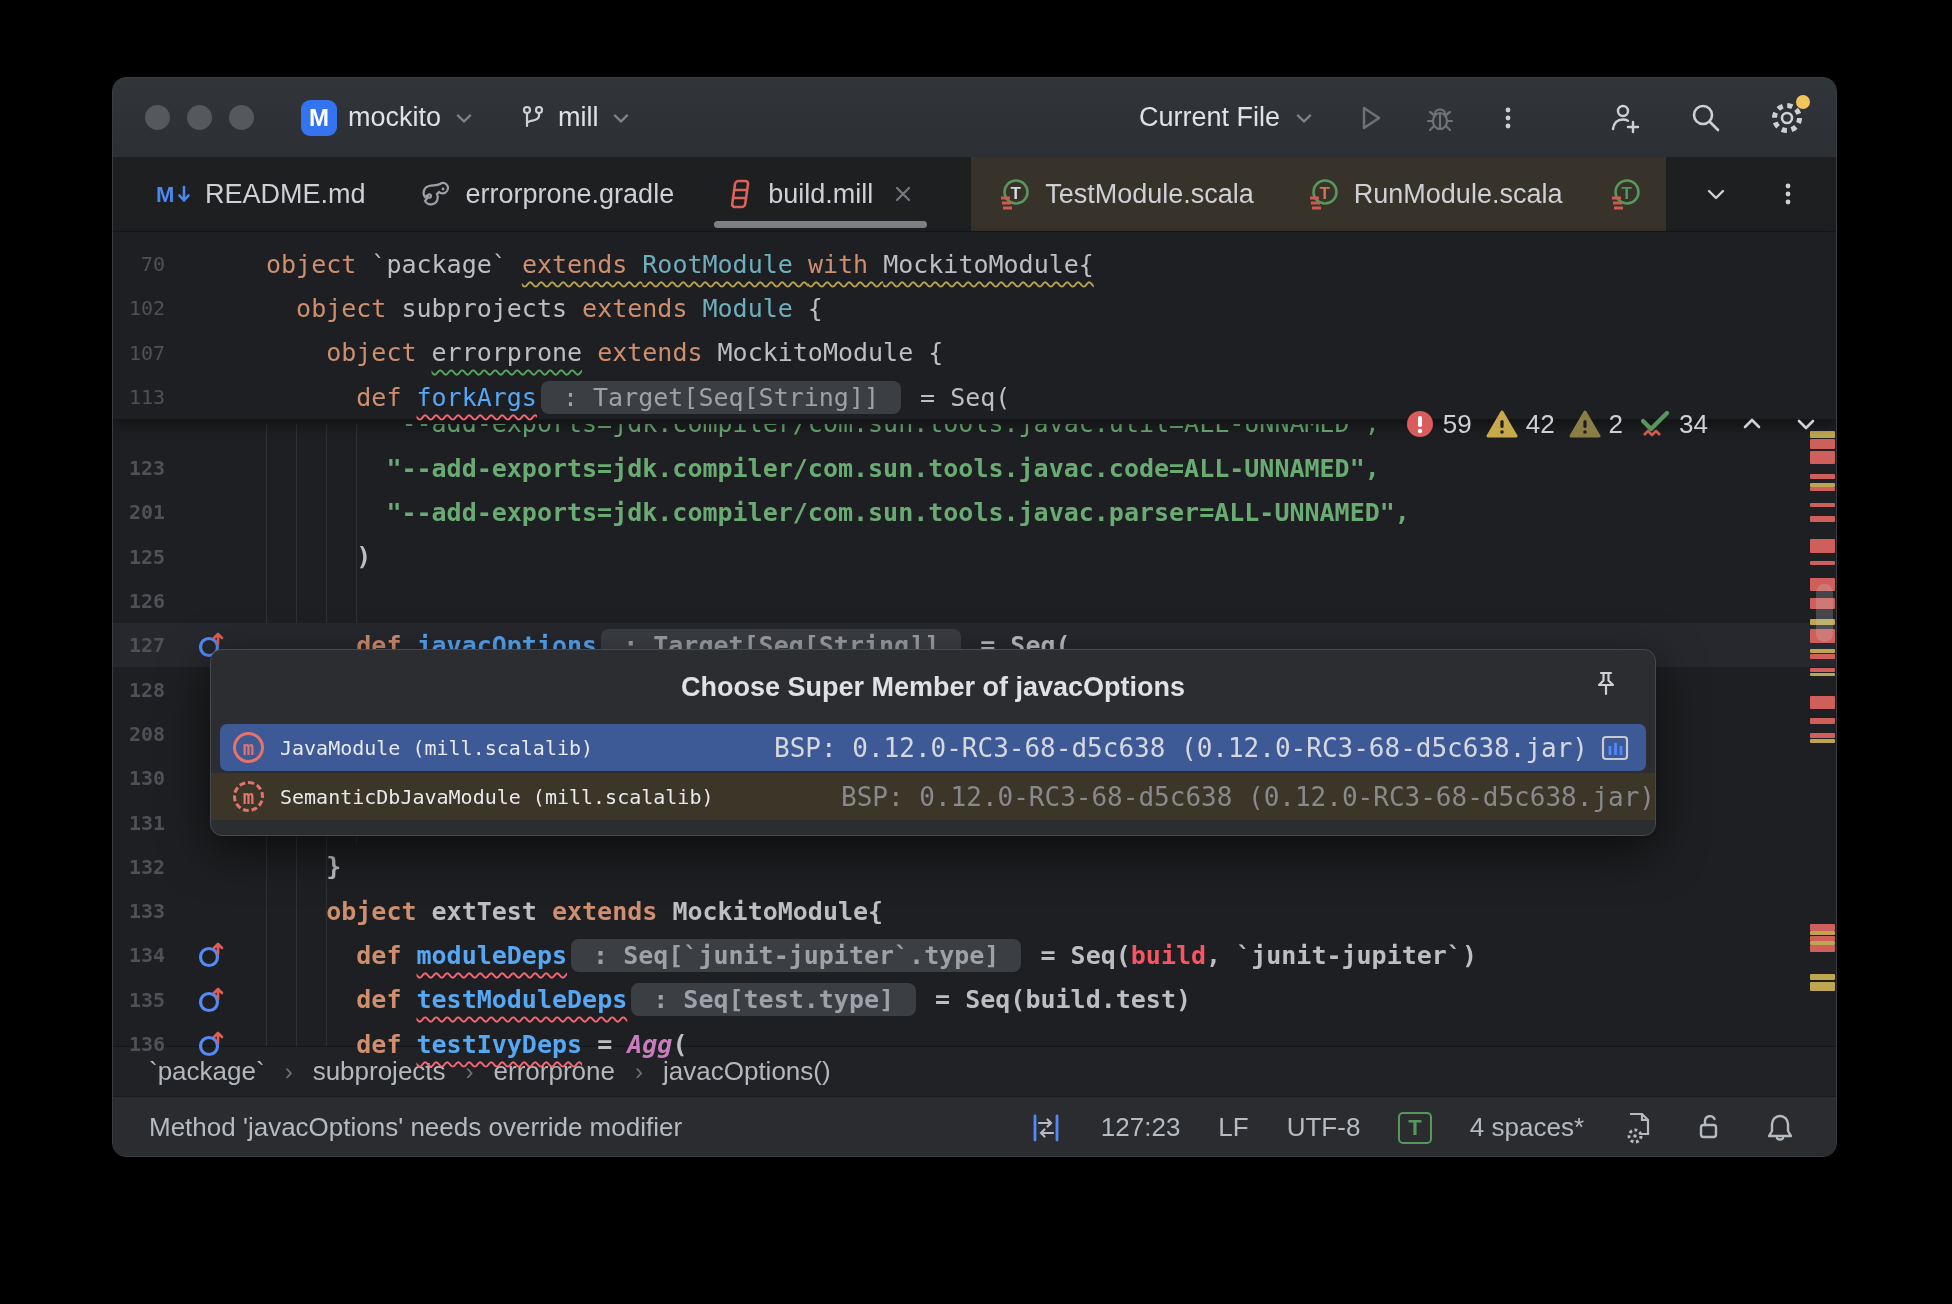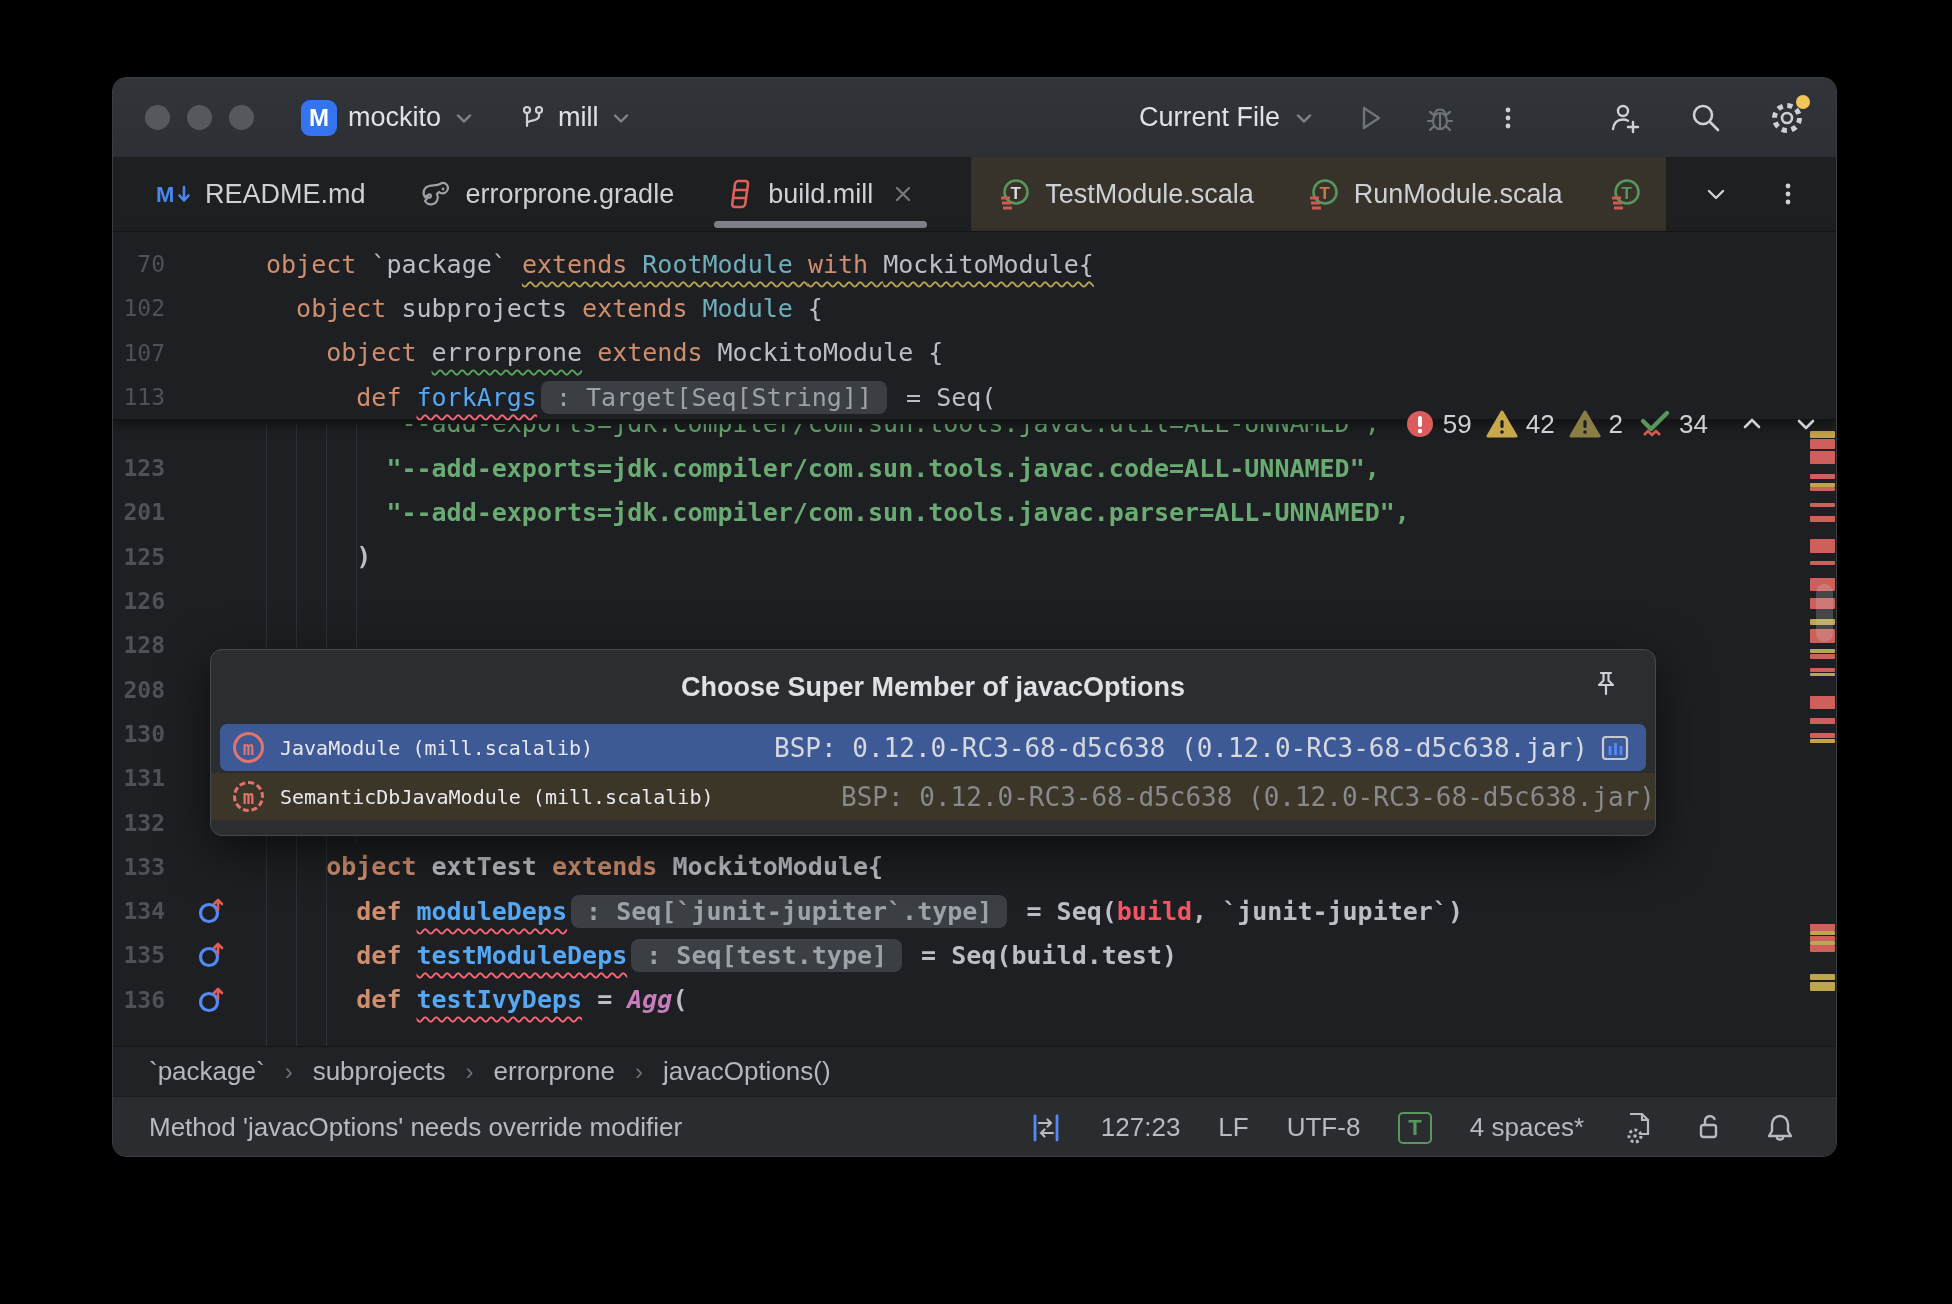--- a/index.html
+++ b/index.html
@@ -40,28 +40,28 @@
   .tab.hl { background:#37332a; }
   .tab.partial { width:78px; overflow:hidden; padding:0 0 0 20px; }
   .tabbar-right { display:flex; align-items:center; gap:44px; margin-left:auto; padding-right:34px; }
 
   
   .editor { position:absolute; left:0; top:154px; width:100%; height:814px; background:#1e1f22; }
   .guides { position:absolute; top:192px; width:1px; background:#2e3135; height:642px; z-index:0; }
   .crow { display:flex; align-items:center; height:44.3px; position:relative; z-index:1; }
   .crow.cur { background:#26282e; }
   .lnum { flex:0 0 52px; text-align:right; font-family:"DejaVu Sans Mono", monospace;
-          font-size:23px; color:#4e5157; }
+          font-size:20px; color:#4e5157; }
   .gslot { flex:0 0 101px; display:flex; align-items:center; }
   .gslot svg { margin-left:30px; }
   .ltext { font-family:"DejaVu Sans Mono", monospace; font-size:25px; white-space:pre; }
   .c-k { color:#cf8e6d; } .c-p { color:#bcbec4; } .c-t { color:#6fafbd; }
   .c-f { color:#56a8f5; } .c-s { color:#6aab73; } .c-e { color:#f75464; }
   .c-m { color:#c77dbb; font-style:italic; }
-  .c-h { background:#3b3e43; color:#9da1a8; border-radius:8px; padding:2px 15px; margin:0 4px; }
+  .c-h { background:#3b3e43; color:#9da1a8; border-radius:8px; padding:2px 22px; margin:0 4px; }
   .u-y { text-decoration:underline wavy #b8a24f 2px; text-underline-offset:8px; }
   .u-g { text-decoration:underline wavy #56a85a 2px; text-underline-offset:8px; }
   .u-r { text-decoration:underline wavy #fa6675 2px; text-underline-offset:8px; }
   .sticky { position:absolute; left:0; top:0; width:100%; padding-top:10px; background:#1e1f22;
             z-index:4; border-bottom:1px solid #131416; box-shadow:0 5px 12px rgba(0,0,0,.45); }
   .partial-clip { position:absolute; left:0; top:192px; width:100%; height:21px; overflow:hidden; z-index:1; }
   .partial-clip .crow { margin-top:-23px; }
   .codebody { position:absolute; left:0; top:214px; width:100%; z-index:1;font-weight:bold; }
 
   
@@ -281,20 +281,30 @@
         </div>
         <div class="crow">
           <span class="lnum">125</span>
           <span class="gslot"></span>
           <span class="ltext" style="padding-left: 90.3px;"><span class="c-p">)</span></span>
         </div>
         <div class="crow">
           <span class="lnum">126</span>
           <span class="gslot"></span>
           <span class="ltext" style="padding-left: 0px;"></span>
+        </div>
+        <div class="crow cur">
+          <span class="lnum">127</span>
+          <span class="gslot">
+            <svg width="32" height="32" viewBox="0 0 32 32" fill="none">
+    <circle cx="14" cy="18" r="8.5" stroke="#548af7" stroke-width="3.2"></circle>
+    <path d="M23 15V5.5 M19 9l4-4 4 4" stroke="#e05d55" stroke-width="2.6" stroke-linecap="round" stroke-linejoin="round"></path>
+  </svg>
+          </span>
+          <span class="ltext" style="padding-left: 90.3px;"><span class="c-k">def </span><span class="c-f u-r">javacOptions</span><span class="c-h">: Target[Seq[String]]</span><span class="c-p"> = Seq(</span></span>
         </div>
         <div class="crow">
           <span class="lnum">128</span>
           <span class="gslot"></span>
           <span class="ltext" style="padding-left: 0px;"></span>
         </div>
         <div class="crow">
           <span class="lnum">208</span>
           <span class="gslot"></span>
           <span class="ltext" style="padding-left: 0px;"></span>

